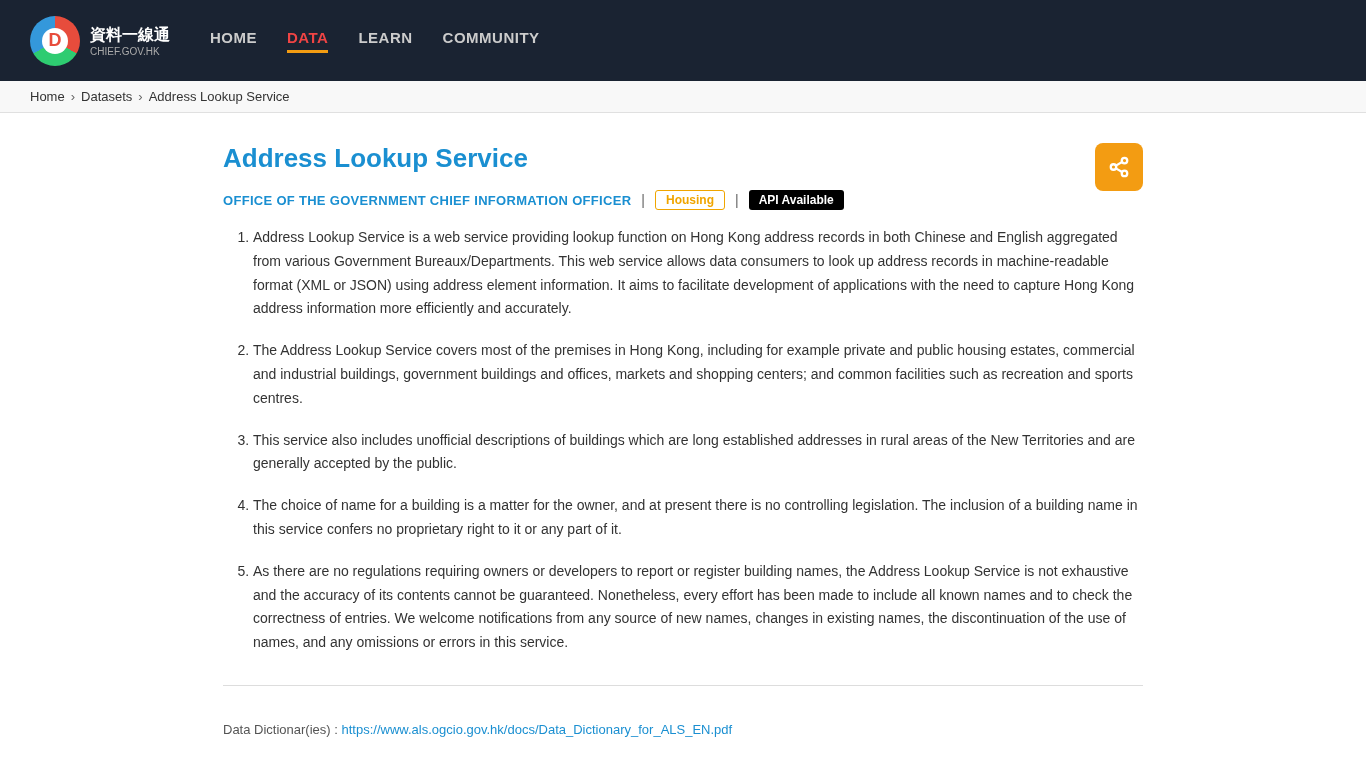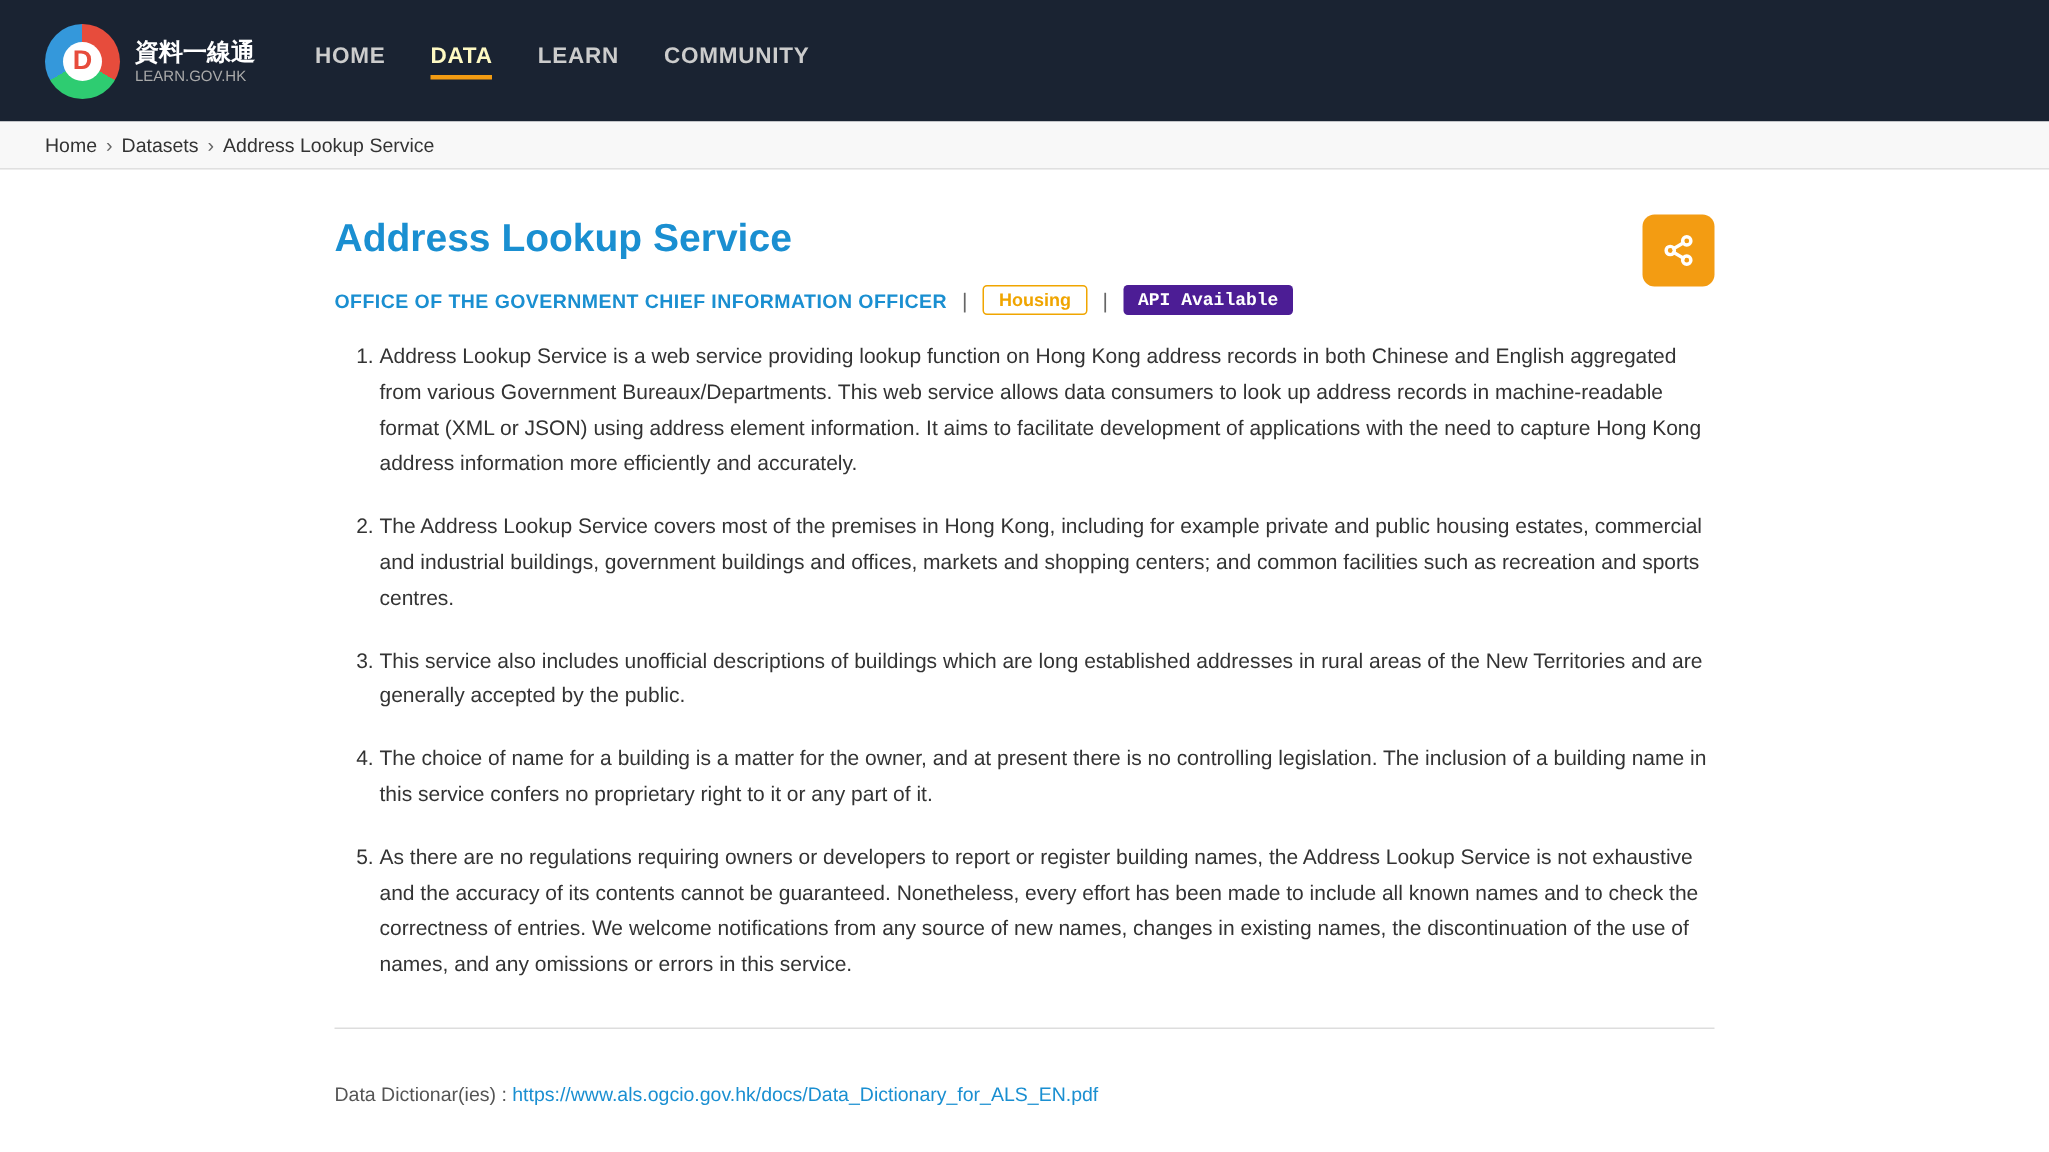--- a/index.html
+++ b/index.html
@@ -37,21 +37,21 @@
     .nav-links { display: flex; gap: 30px; }
     .nav-link {
       color: #ccc;
       text-decoration: none;
       font-size: 15px;
       font-weight: 600;
       letter-spacing: 0.5px;
       padding-bottom: 4px;
       cursor: pointer;
     }
-    .nav-link.active { color: #fef9c3; border-bottom: 3px solid #f39c12; }
+    .nav-link.active { color: #ef4444; border-bottom: 3px solid #f39c12; }
     .nav-right { display: flex; align-items: center; gap: 15px; }
     .search-icon-btn {
       color: #ccc; font-size: 18px; cursor: pointer; background: none; border: none;
     }
     .menu-btn {
       background: #4a5568; color: #fff; border: none; padding: 8px 12px;
       cursor: pointer; font-size: 18px; border-radius: 4px;
     }
     .lang-btn {
       color: #fff; background: none; border: none; font-size: 15px; cursor: pointer;
@@ -100,27 +100,26 @@
     .tag-housing {
       background: #fff;
       border: 1px solid #f0a500;
       color: #f0a500;
       padding: 2px 10px;
       border-radius: 3px;
       font-size: 12px;
       font-weight: 600;
     }
     .tag-api {
-      background: #4c1d95;
+      background: #000000;
       color: #fff;
       padding: 3px 10px;
       border-radius: 3px;
       font-size: 12px;
       font-weight: 600;
-      font-family: Liberation Mono, monospace;
     }
 
     .update-freq {
       font-size: 12px;
       color: #555;
       margin-bottom: 20px;
       text-transform: uppercase;
       letter-spacing: 0.3px;
     }
     .update-freq span { font-weight: bold; color: #333; }
@@ -166,21 +165,21 @@
 <body>
 
 <nav>
   <div class="nav-left">
     <div class="logo-area">
       <div class="logo-circle">
         <div class="logo-d">D</div>
       </div>
       <div class="logo-text">
         <div class="zh">資料一線通</div>
-        <div class="en">LEARN.GOV.HK</div>
+        <div class="en">CHIEF.GOV.HK</div>
       </div>
     </div>
     <div class="nav-links">
       <a class="nav-link" href="#">HOME</a>
       <a class="nav-link active" href="#">DATA</a>
       <a class="nav-link" href="#">LEARN</a>
       <a class="nav-link" href="#">COMMUNITY</a>
     </div>
   </div>
 </nav>

